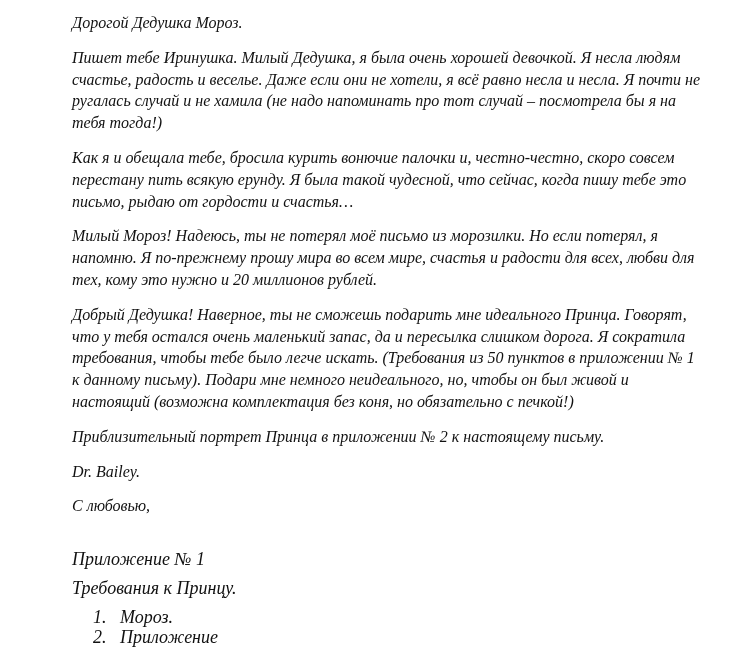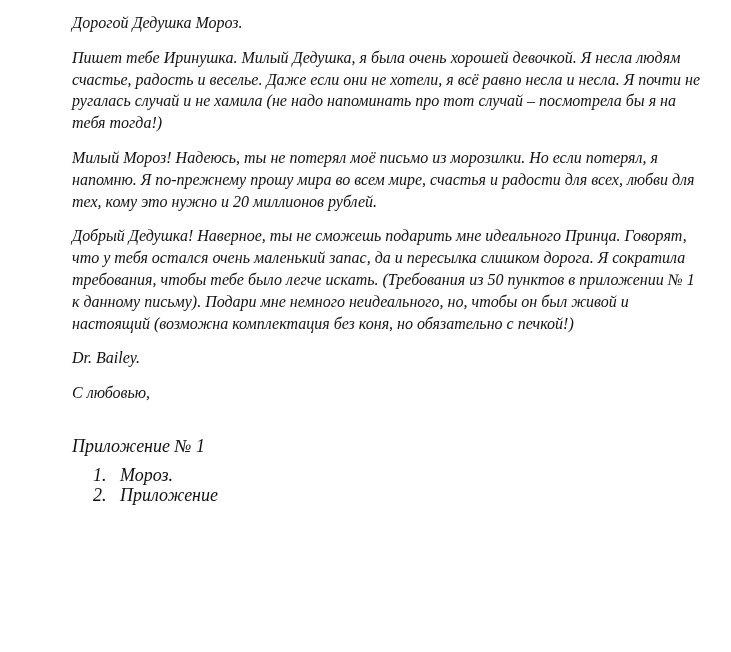--- a/index.html
+++ b/index.html
@@ -55,27 +55,30 @@
     flex: 0 0 27px;
   }
 </style>
 </head>
 <body>
 
 <div class="page">
   <div class="letter-body" id="letter-paragraphs">
       <p class="para">Дорогой Дедушка Мороз.</p>
       <p class="para">Пишет тебе Иринушка. Милый Дедушка, я была очень хорошей девочкой. Я несла людям счастье, радость и веселье. Даже если они не хотели, я всё равно несла и несла. Я почти не ругалась случай и не хамила (не надо напоминать про тот случай – посмотрела бы я на тебя тогда!)</p>
+      <p class="para">Как я и обещала тебе, бросила курить вонючие палочки и, честно-честно, скоро совсем перестану пить всякую ерунду. Я была такой чудесной, что сейчас, когда пишу тебе это письмо, рыдаю от гордости и счастья…</p>
       <p class="para">Милый Мороз! Надеюсь, ты не потерял моё письмо из морозилки. Но если потерял, я напомню. Я по-прежнему прошу мира во всем мире, счастья и радости для всех, любви для тех, кому это нужно и 20 миллионов рублей.</p>
       <p class="para">Добрый Дедушка! Наверное, ты не сможешь подарить мне идеального Принца. Говорят, что у тебя остался очень маленький запас, да и пересылка слишком дорога. Я сократила требования, чтобы тебе было легче искать. (Требования из 50 пунктов в приложении № 1 к данному письму). Подари мне немного неидеального, но, чтобы он был живой и настоящий (возможна комплектация без коня, но обязательно с печкой!)</p>
+      <p class="para">Приблизительный портрет Принца в приложении № 2 к настоящему письму.</p>
       <p class="para">Dr. Bailey.</p>
       <p class="para">С любовью,</p>
     </div>
   <div class="appendix">
     <div class="appendix-title">Приложение № 1</div>
+    <div class="appendix-subtitle">Требования к Принцу.</div>
     <ol class="requirements" id="requirements-list">
         <li class="req-item">
           <span class="req-num">1.</span>
           <span class="req-label">Мороз.</span>
         </li>
         <li class="req-item">
           <span class="req-num">2.</span>
           <span class="req-label">Приложение</span>
         </li>
       </ol>

